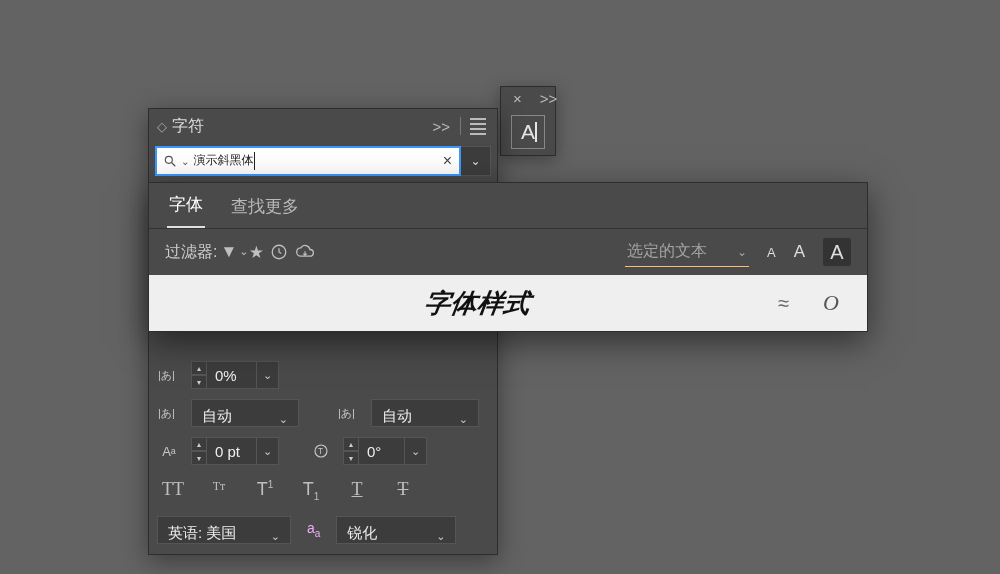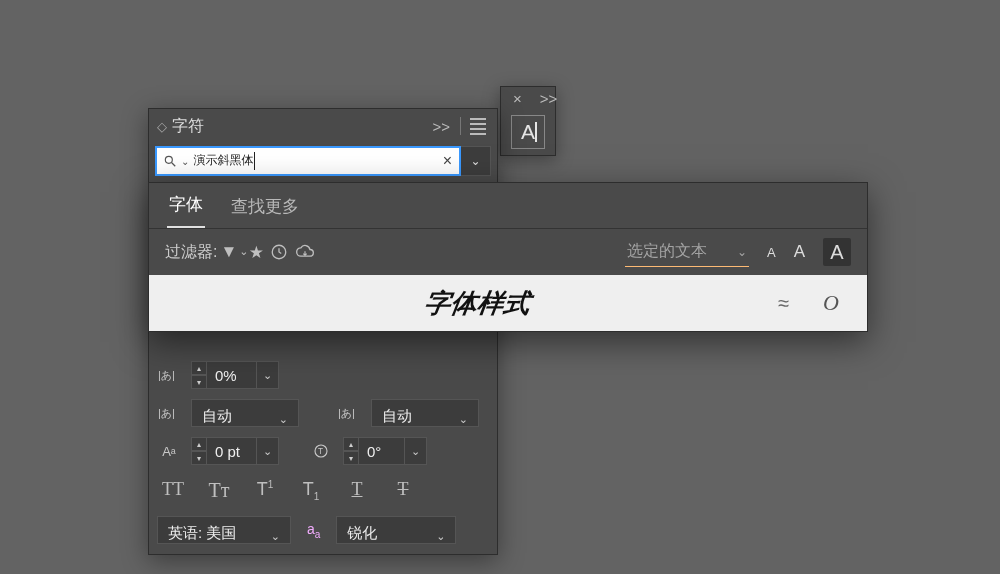--- a/index.html
+++ b/index.html
@@ -142,21 +142,21 @@
     display:flex;align-items:center;justify-content:center; color:#ccc; font-size:11px;}
 
   .btnbox {
     height:28px; background:#3c3c3c; border:1px solid #555; display:flex;align-items:flex-end;
     padding:0 10px; font-size:15px; color:#eee;
   }
   .btnbox .chev3{ margin-left:auto; padding-left:12px; color:#ccc; font-size:11px;}
 
   .opentype-row { display:flex; gap:18px; padding:4px 2px;}
   .ot { font-family:"Times New Roman",serif; color:#bfbfbf; font-size:18px; width:28px; text-align:center;}
-  .ot.small{font-size:20px;}
+  .ot.small{font-size:12px;}
   .ot.under{text-decoration:underline;}
   .ot.strike{text-decoration:line-through;}
   .ot sup{font-size:10px;}
   .ot sub{font-size:10px;}
 
   .lang-row{ display:flex; gap:16px; align-items:center;}
   .picon-aa{ color:#f0abfc; font-size:14px;}
   .picon-aa .sub{font-size:10px; vertical-align:sub;}
 
   

